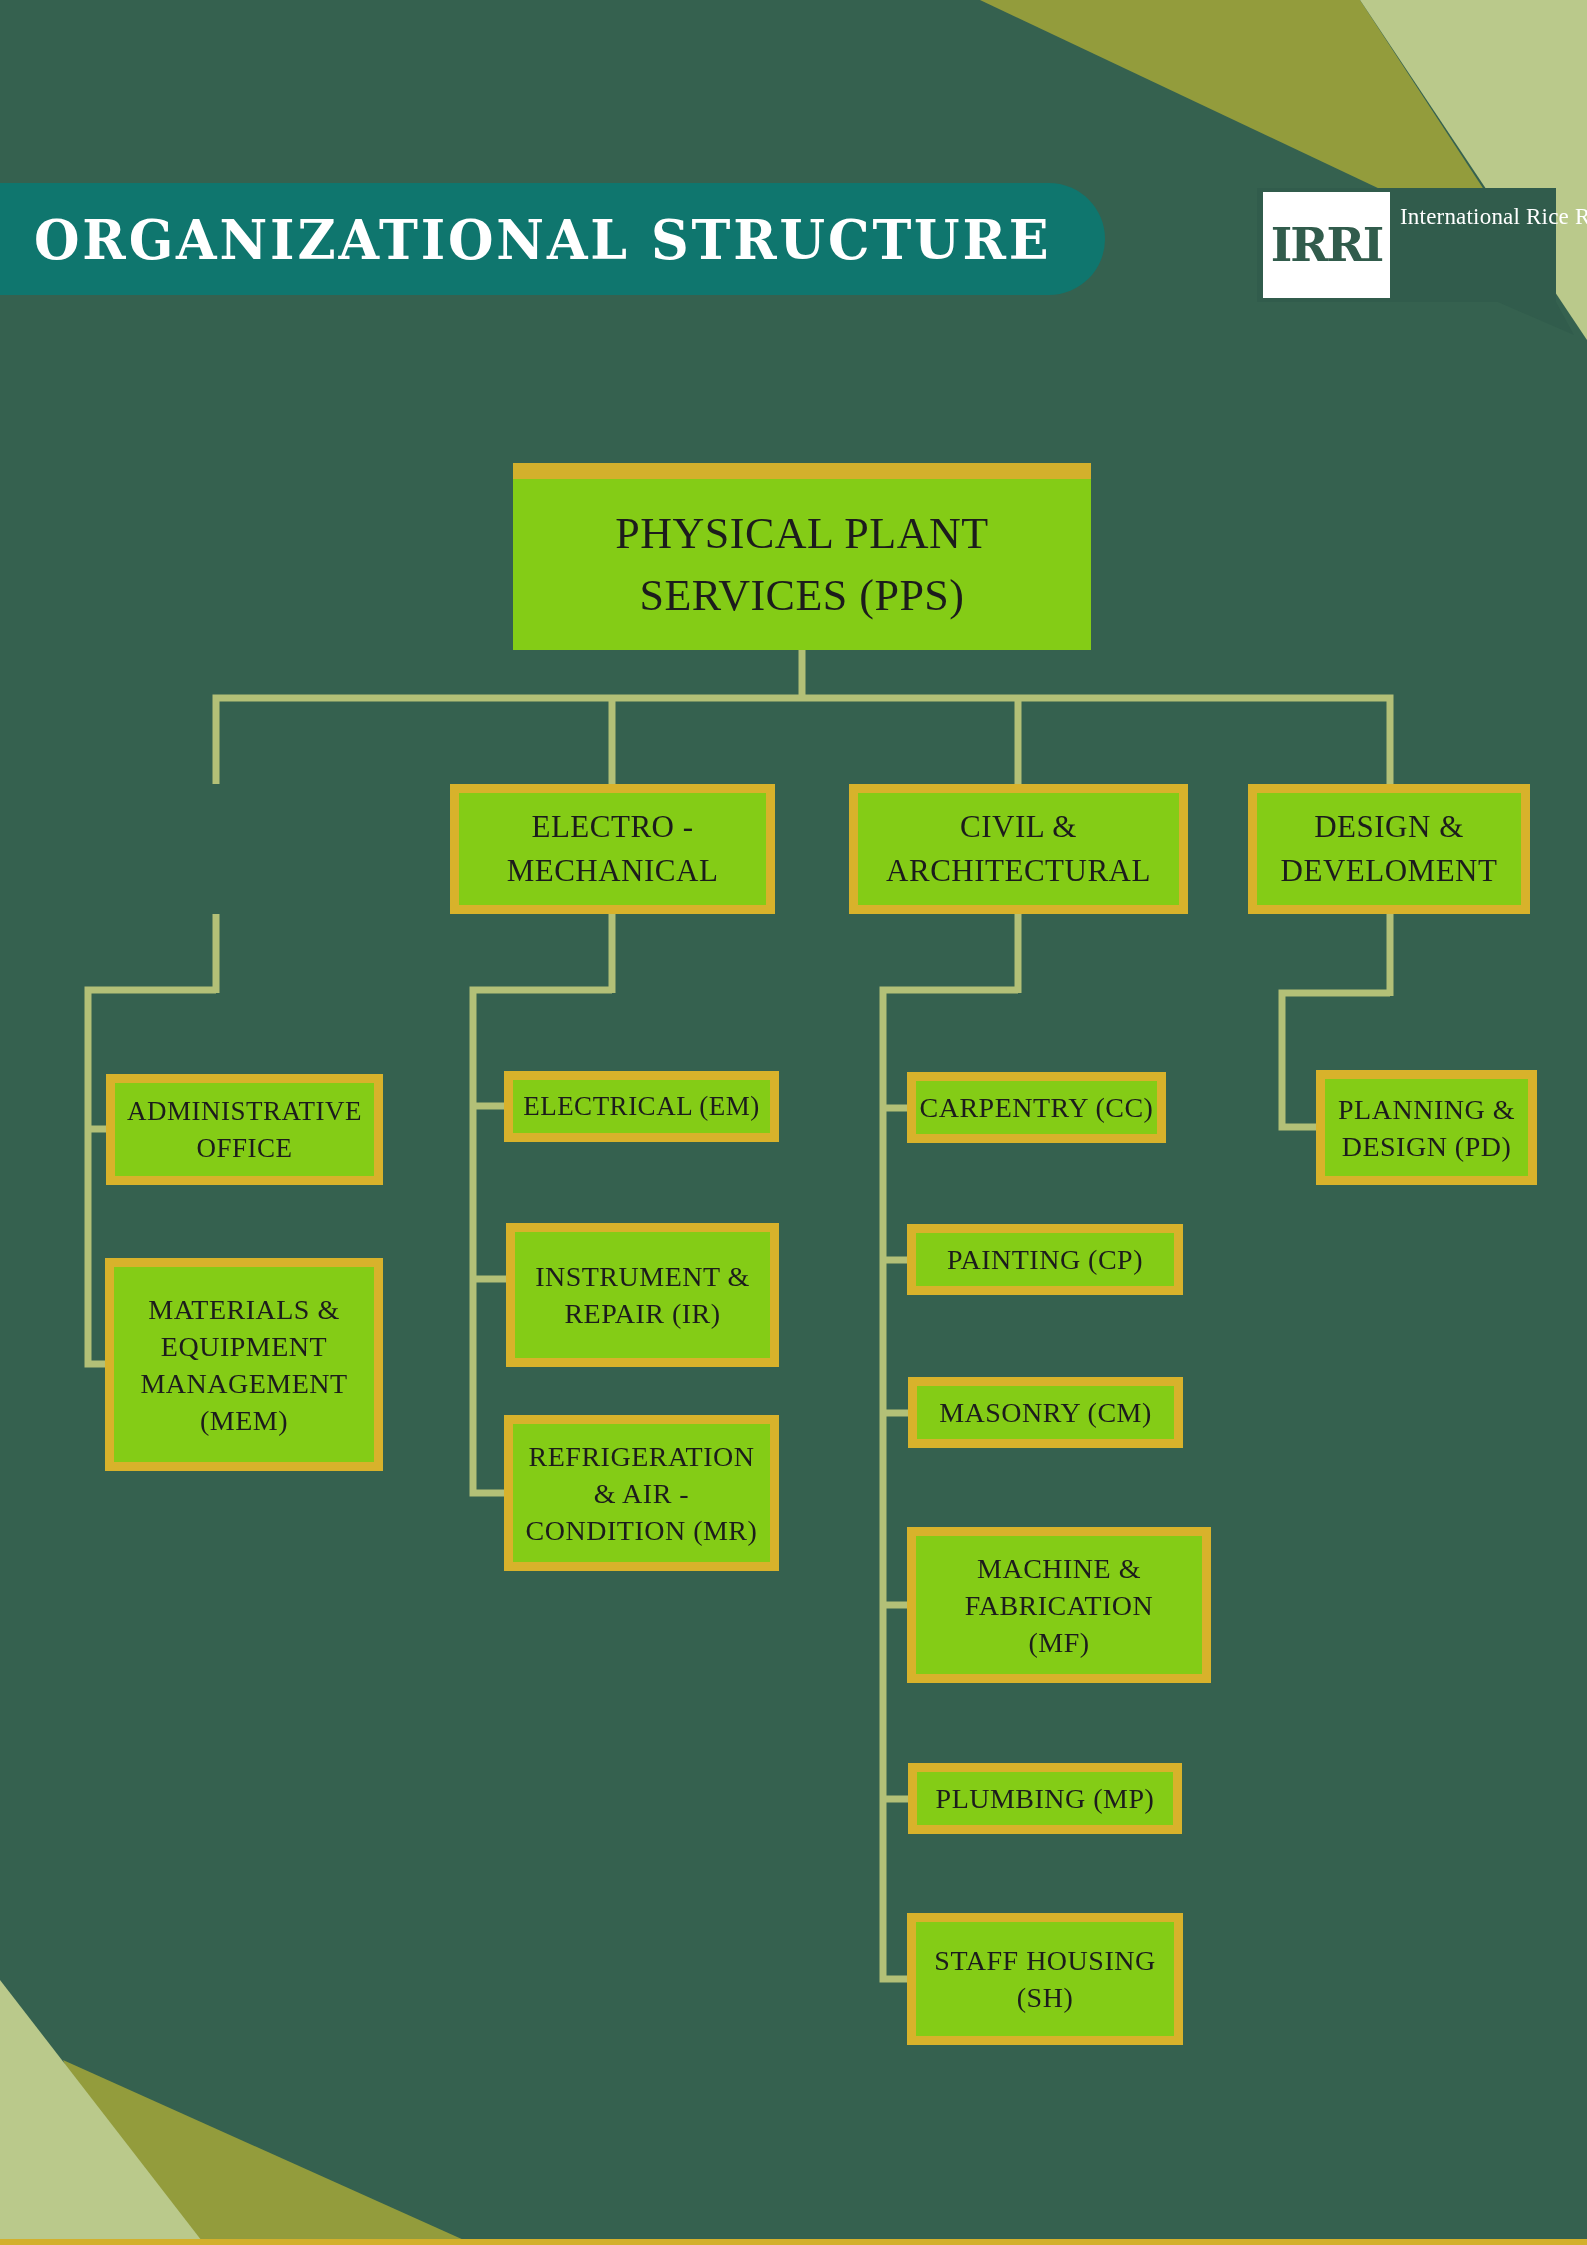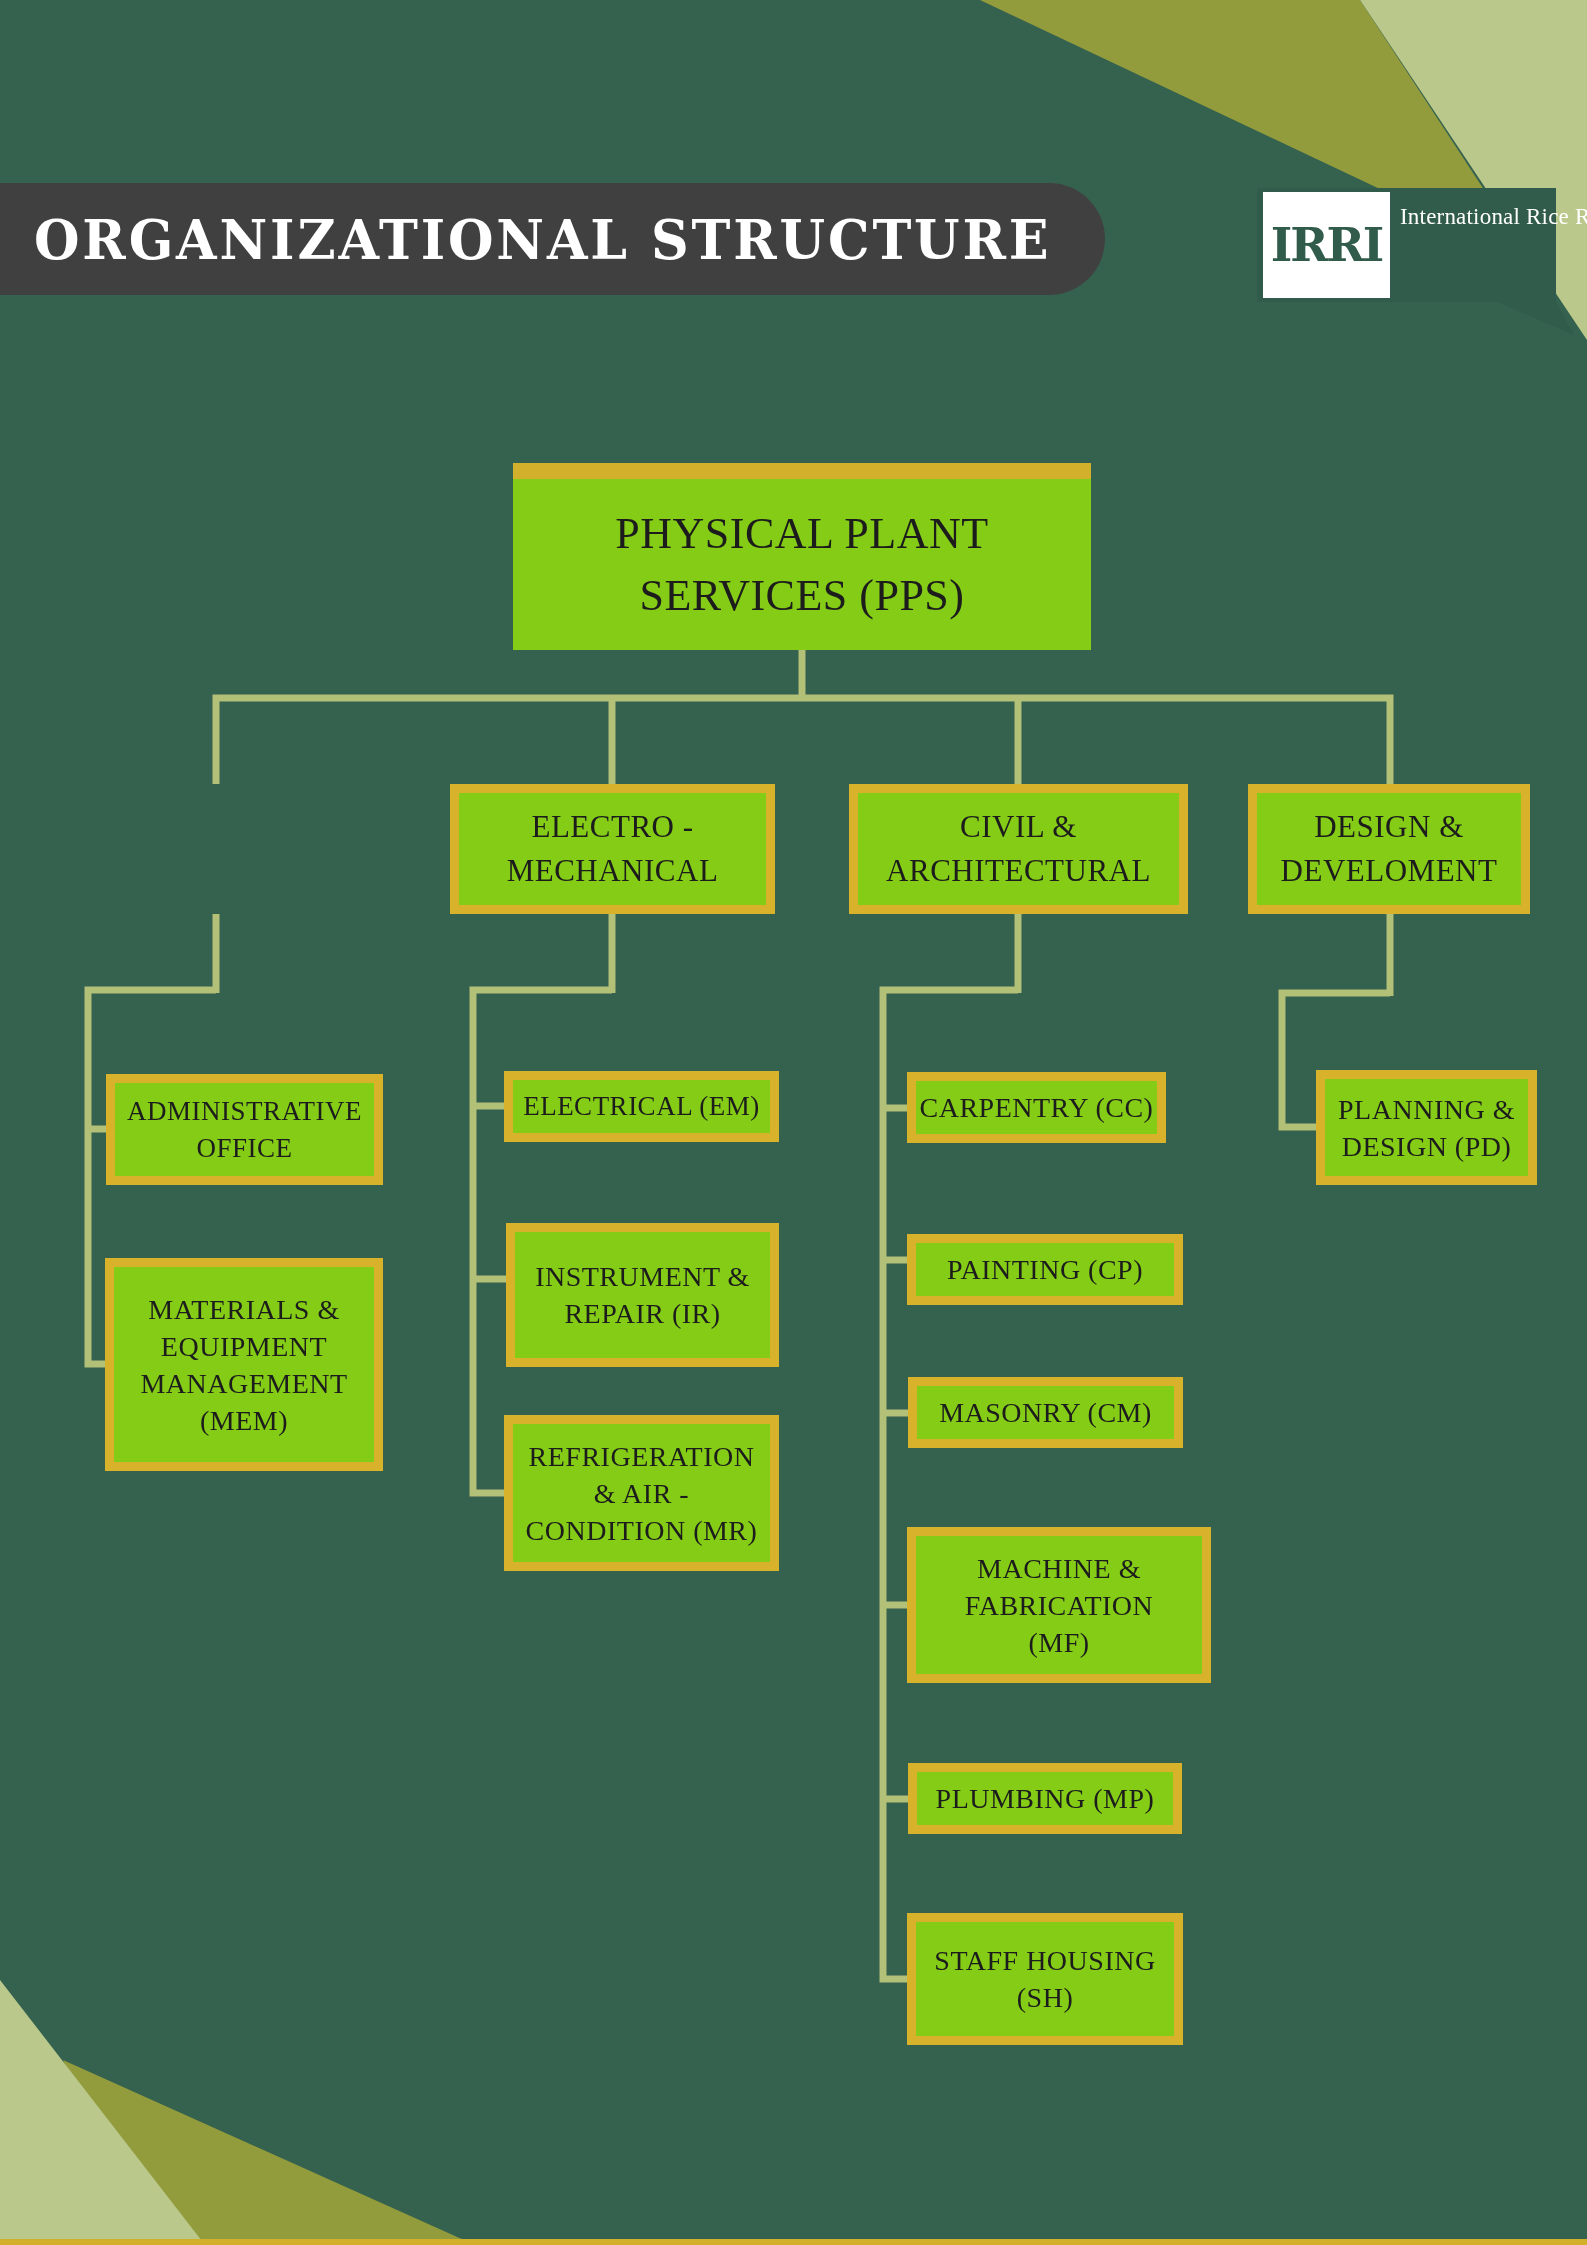--- a/index.html
+++ b/index.html
@@ -11,21 +11,21 @@
   }
   #canvas{
     position:relative;width:1587px;height:2245px;overflow:hidden;
     background:#35614f;
   }
   #deco{position:absolute;left:0;top:0;width:1587px;height:2245px;}
 
   
   .banner{
     position:absolute;left:0;top:183px;width:1105px;height:112px;
-    background:#404040;border-radius:0 60px 60px 0;
+    background:#0f766e;border-radius:0 60px 60px 0;
     display:flex;align-items:center;box-sizing:border-box;padding-left:34px;
     z-index:3;
   }
   .banner-text{
     font-family:"DejaVu Serif","Liberation Serif",serif;
     font-weight:700;font-size:55px;letter-spacing:3px;color:#ffffff;
     white-space:nowrap;transform:scaleX(0.95);transform-origin:left center;
   }
 
   
@@ -141,21 +141,21 @@
   <div class="node lvl2" style="left:504px;top:1415px;width:275px;height:156px;">
     <span>REFRIGERATION</span>
     <span>&amp; AIR -</span>
     <span>CONDITION (MR)</span>
   </div>
 
   <div class="node lvl2" style="left:907px;top:1072px;width:259px;height:71px;">
     <span>CARPENTRY (CC)</span>
   </div>
 
-  <div class="node lvl2" style="left:907px;top:1224px;width:276px;height:71px;margin-top:10px;">
+  <div class="node lvl2" style="left:907px;top:1224px;width:276px;height:71px;">
     <span>PAINTING (CP)</span>
   </div>
 
   <div class="node lvl2" style="left:908px;top:1377px;width:275px;height:71px;">
     <span>MASONRY (CM)</span>
   </div>
 
   <div class="node lvl2" style="left:907px;top:1527px;width:304px;height:156px;">
     <span>MACHINE &amp;</span>
     <span>FABRICATION</span>

